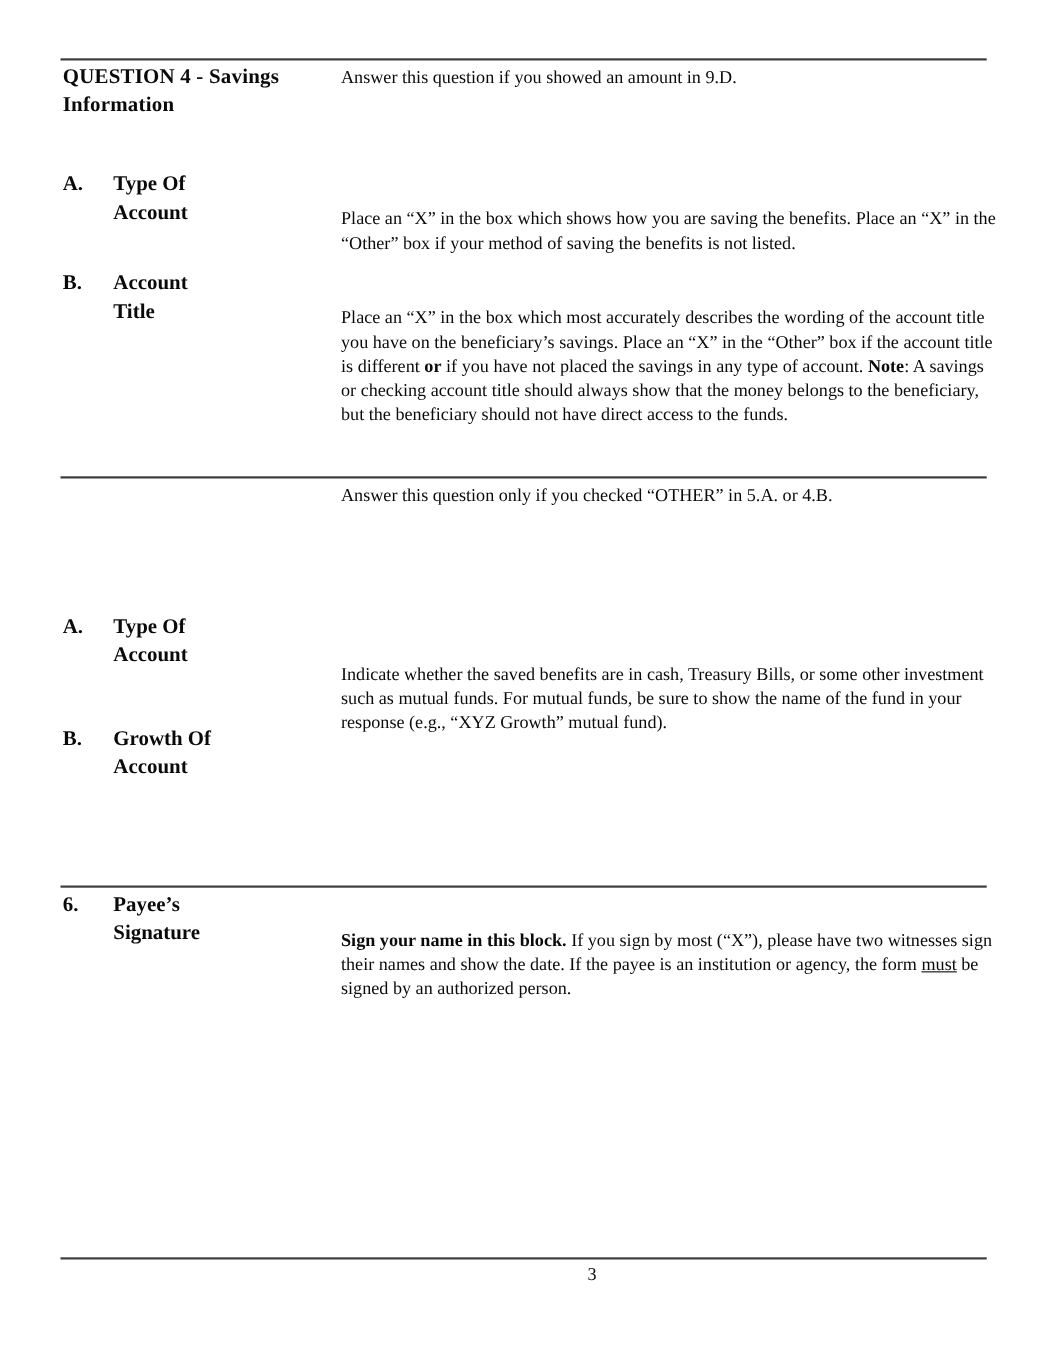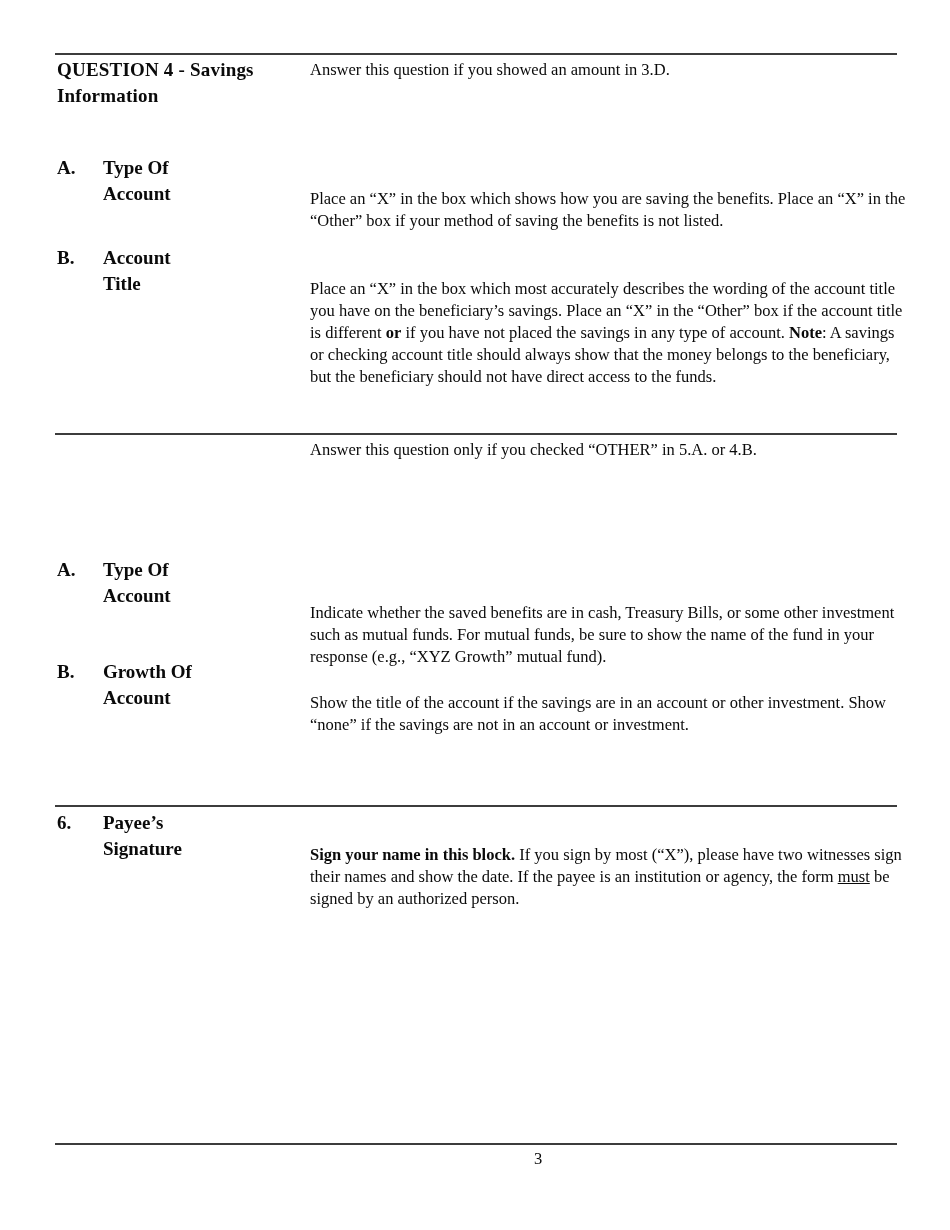--- a/index.html
+++ b/index.html
@@ -88,40 +88,39 @@
     border-radius: 2px;
   }
 </style>
 </head>
 <body>
 
 <div class="page">
 
   <div class="rule" style="top:53px"></div>
   <div class="heading" style="top:57px">QUESTION 4 - Savings Information</div>
-  <div class="intro" style="top:59px">Answer this question if you showed an amount in 3.D.</div>
+  <div class="intro" style="top:59px">Answer this question if you showed an amount in 9.D.</div>
 
   <div class="item-label" style="top:155px">A.</div>
   <div class="item-title" style="top:155px">Type Of Account</div>
   <div class="item-desc" style="top:156px"><span>Place an “X” in the box which shows how you are saving the benefits. Place an “X” in the “Other” box if your method of saving the benefits is not listed.</span></div>
 
   <div class="item-label" style="top:245px">B.</div>
   <div class="item-title" style="top:245px">Account Title</div>
   <div class="item-desc" style="top:246px"><span>Place an “X” in the box which most accurately describes the wording of the account title you have on the beneficiary’s savings. Place an “X” in the “Other” box if the account title is different </span><span class="bold">or</span><span> if you have not placed the savings in any type of account. </span><span class="bold">Note</span><span>: A savings or checking account title should always show that the money belongs to the beneficiary, but the beneficiary should not have direct access to the funds.</span></div>
 
   <div class="rule" style="top:433px"></div>
   <div class="intro" style="top:439px">Answer this question only if you checked “OTHER” in 5.A. or 4.B.</div>
 
   <div class="item-label" style="top:557px">A.</div>
   <div class="item-title" style="top:557px">Type Of Account</div>
   <div class="item-desc" style="top:570px"><span>Indicate whether the saved benefits are in cash, Treasury Bills, or some other investment such as mutual funds. For mutual funds, be sure to show the name of the fund in your response (e.g., “XYZ Growth” mutual fund).</span></div>
 
   <div class="item-label" style="top:659px">B.</div>
   <div class="item-title" style="top:659px">Growth Of Account</div>
-  <div class="item-desc" style="top:660px"><span>Show the title of the account if the savings are in an account or other investment. Show “none” if the savings are not in an account or investment.</span></div>
 
   <div class="rule" style="top:805px"></div>
   <div class="item-label" style="top:810px">6.</div>
   <div class="item-title" style="top:810px">Payee’s Signature</div>
   <div class="item-desc" style="top:812px"><span class="bold">Sign your name in this block.</span><span> If you sign by most (“X”), please have two witnesses sign their names and show the date. If the payee is an institution or agency, the form </span><span class="underline">must</span><span> be signed by an authorized person.</span></div>
 
   <div class="rule" style="top:1143px"></div>
   <div class="page-number">3</div>
 
   <div class="scan-bar"></div>

